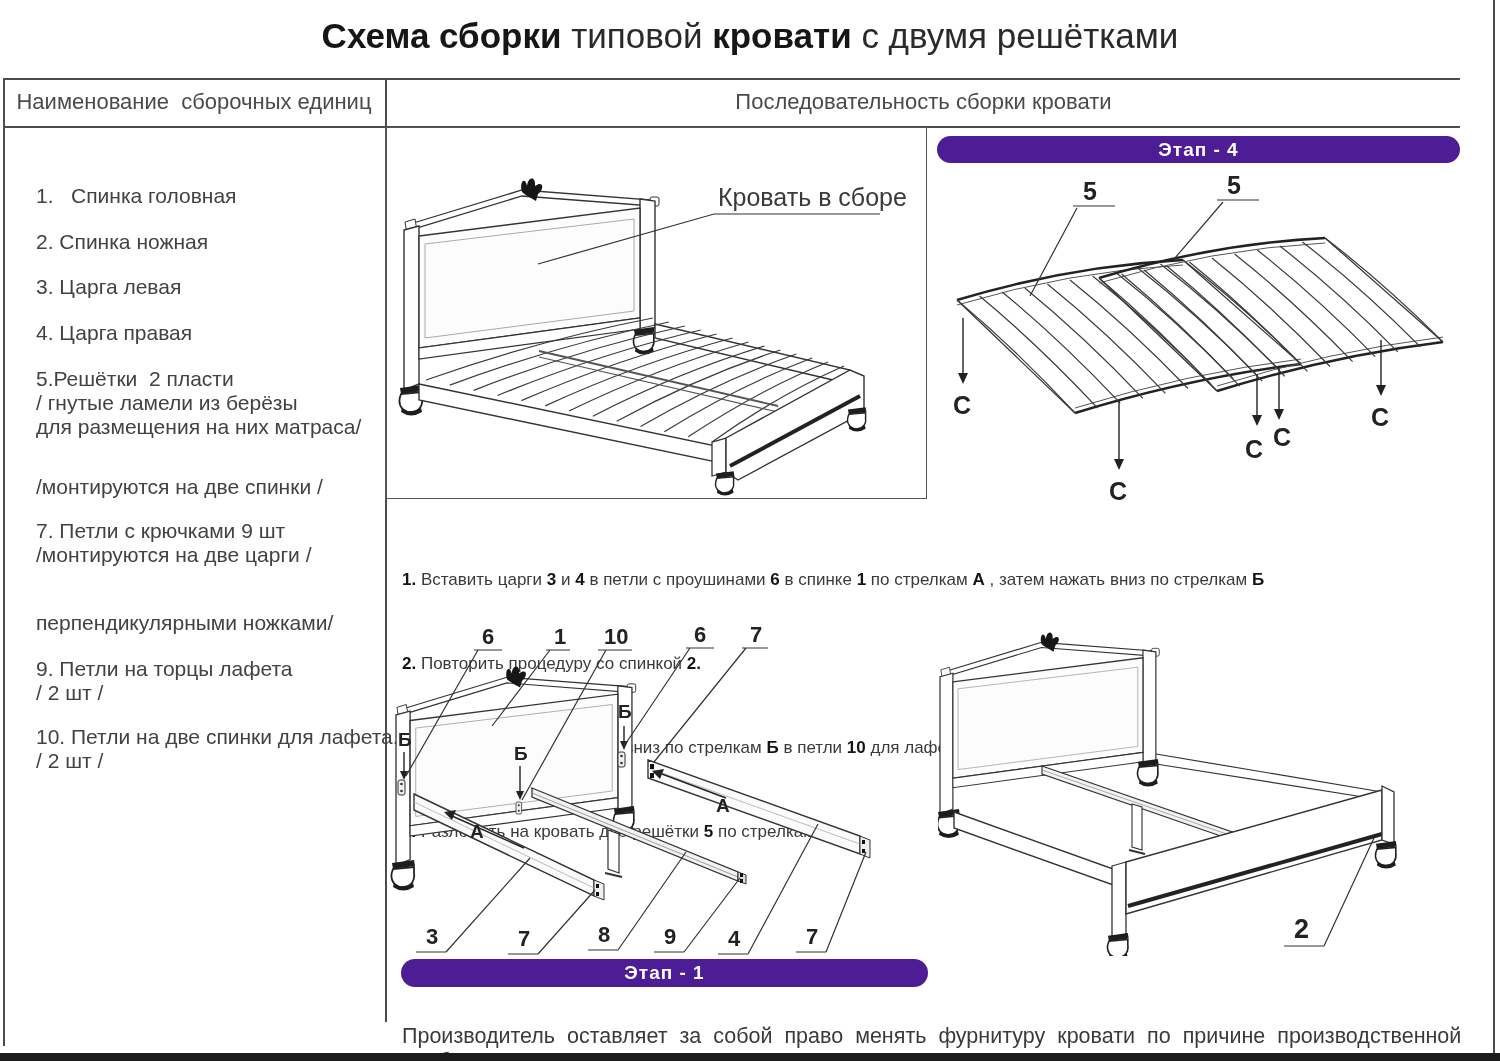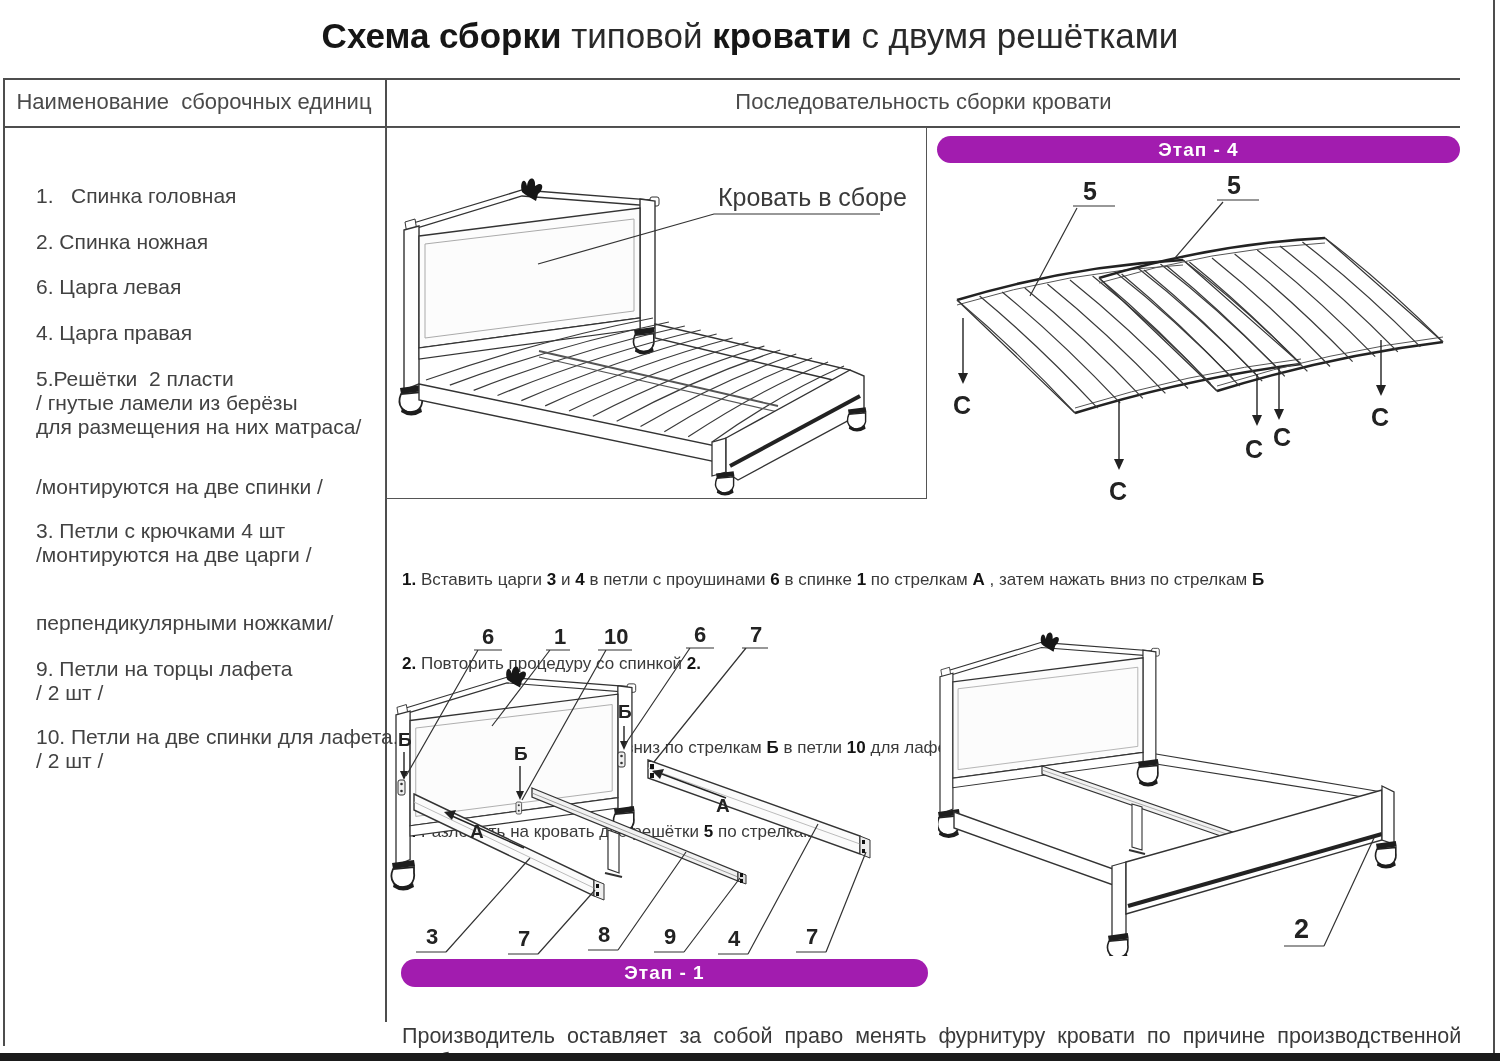--- a/index.html
+++ b/index.html
@@ -5,21 +5,21 @@
   html,body{margin:0;padding:0;background:#fff;overflow:hidden}
   .page{position:relative;width:1260px;height:1061px;background:#fff;
         font-family:"Liberation Sans",sans-serif;color:#3f3f3f}
   .abs{position:absolute}
   .line{position:absolute;background:#4d4d4d}
   .title{top:16px;left:120px;width:1260px;text-align:center;font-size:35px;color:#2a2a2a;white-space:pre}
   .title .bb{font-weight:bold;color:#161616}
   .hcell{display:flex;align-items:center;justify-content:center;font-size:22px;color:#4a4a4a;white-space:pre}
   .plist-item{position:absolute;left:36px;width:344px;font-size:21px;line-height:24px;color:#424242;white-space:pre}
   .panelbox{position:absolute;border:1.5px solid #555}
-  .pill{position:absolute;background:#a21caf;border-radius:14px;color:#fff;
+  .pill{position:absolute;background:#4c1d95;border-radius:14px;color:#fff;
         display:flex;align-items:center;justify-content:center;
         font-size:19px;font-weight:bold;letter-spacing:1px}
   .instr{position:absolute;left:402px;top:510px;width:1062px;font-size:17px;line-height:28px;white-space:pre-wrap}
   .instr .bb{font-weight:bold;color:#141414}
   .instr .rr{color:#3a3a3a}
   .footer{position:absolute;left:402px;top:1024px;width:1060px;font-size:21.5px;color:#3a3a3a;word-spacing:6px}
   .botbar{position:absolute;left:0;top:1053px;width:1500px;height:8px;background:#1b1b1b}
   svg text{font-family:"Liberation Sans",sans-serif}
   .num{font-size:22px;font-weight:bold;fill:#222}
   .ltr{font-size:19px;font-weight:bold;fill:#222}
@@ -65,25 +65,25 @@
   <div class="line" style="left:3px;top:78px;width:2px;height:968px"></div>
   <div class="line" style="left:1493px;top:0px;width:2px;height:1053px"></div>
   <div class="line" style="left:385px;top:78px;width:2px;height:944px"></div>
 
   <div class="abs hcell" style="left:387px;top:80px;width:1073px;height:44px">Последовательность сборки кровати</div>
   <div class="abs hcell" style="left:3px;top:80px;width:382px;height:44px">Наименование  сборочных единиц</div>
 
   <div>
     <div class="plist-item" style="top:184px"><span>1.   Спинка головная</span></div>
     <div class="plist-item" style="top:230px"><span>2. Спинка ножная</span></div>
-    <div class="plist-item" style="top:275px"><span>6. Царга левая</span></div>
+    <div class="plist-item" style="top:275px"><span>3. Царга левая</span></div>
     <div class="plist-item" style="top:321px"><span>4. Царга правая</span></div>
     <div class="plist-item" style="top:367px"><span>5.Решётки  2 пласти</span><br><span>/ гнутые ламели из берёзы</span><br><span>для размещения на них матраса/</span></div>
     <div class="plist-item" style="top:451px"><br><span>/монтируются на две спинки /</span></div>
-    <div class="plist-item" style="top:519px"><span>3. Петли с крючками 4 шт</span><br><span>/монтируются на две царги /</span></div>
+    <div class="plist-item" style="top:519px"><span>7. Петли с крючками 9 шт</span><br><span>/монтируются на две царги /</span></div>
     <div class="plist-item" style="top:587px"><br><span>перпендикулярными ножками/</span></div>
     <div class="plist-item" style="top:657px"><span>9. Петли на торцы лафета</span><br><span>/ 2 шт /</span></div>
     <div class="plist-item" style="top:725px"><span>10. Петли на две спинки для лафета.</span><br><span>/ 2 шт /</span></div>
   </div>
 
   <div class="panelbox" style="left:385px;top:127px;width:540px;height:370px">
     <svg width="540" height="370" viewBox="0 0 540 370">
       <use href="#hb" transform="translate(18,50)"></use>
       <use href="#ft" transform="translate(14,258)"></use>
       <use href="#ft" transform="translate(248,200) scale(0.9)"></use>

